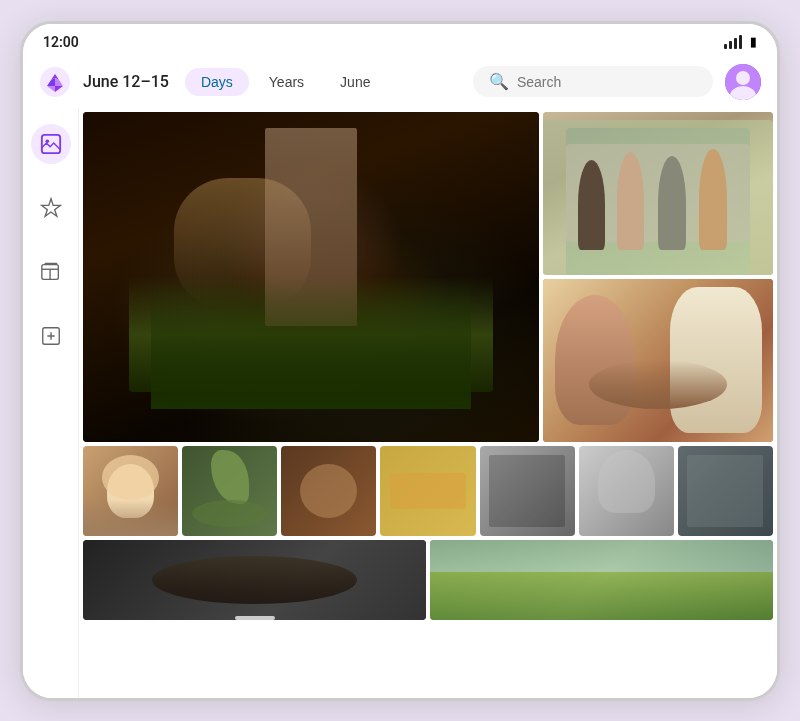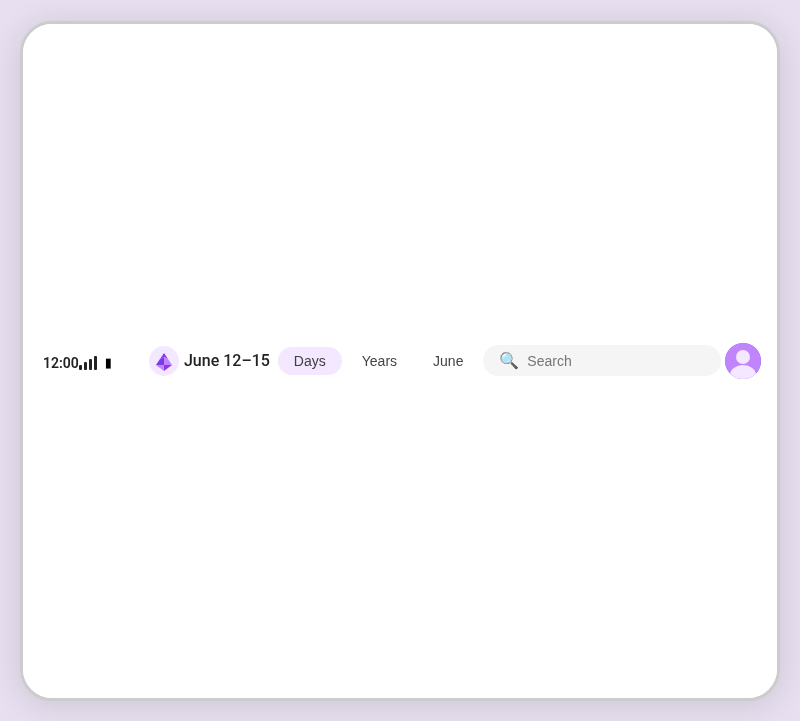--- a/index.html
+++ b/index.html
@@ -14,20 +14,21 @@
     }
 
     .tablet-frame {
       width: 760px;
       height: 680px;
       background: #fff;
       border-radius: 32px;
       border: 3px solid #ccc;
       overflow: hidden;
       display: flex;
+      flex-direction: column;
       box-shadow: 0 4px 32px rgba(0,0,0,0.13);
     }
 
     
     .status-bar {
       display: flex;
       align-items: center;
       justify-content: space-between;
       padding: 8px 20px 4px 20px;
       background: #fff;
@@ -45,21 +46,21 @@
       align-items: center;
       gap: 4px;
     }
 
     
     .top-bar {
       display: flex;
       align-items: center;
       padding: 6px 16px 6px 16px;
       background: #fff;
-      gap: 4px;
+      gap: 12px;
       min-height: 52px;
     }
 
     .app-logo {
       width: 32px;
       height: 32px;
       flex-shrink: 0;
     }
 
     .date-label {
@@ -81,21 +82,21 @@
       border: none;
       font-size: 14px;
       font-weight: 500;
       cursor: pointer;
       background: transparent;
       color: #444;
     }
 
     .tab-btn.active {
       background: #f3e8ff;
-      color: #404040;
+      color: #0369a1;
     }
 
     .search-bar {
       display: flex;
       align-items: center;
       background: #f5f5f5;
       border-radius: 24px;
       padding: 6px 16px;
       gap: 8px;
       flex: 1;

